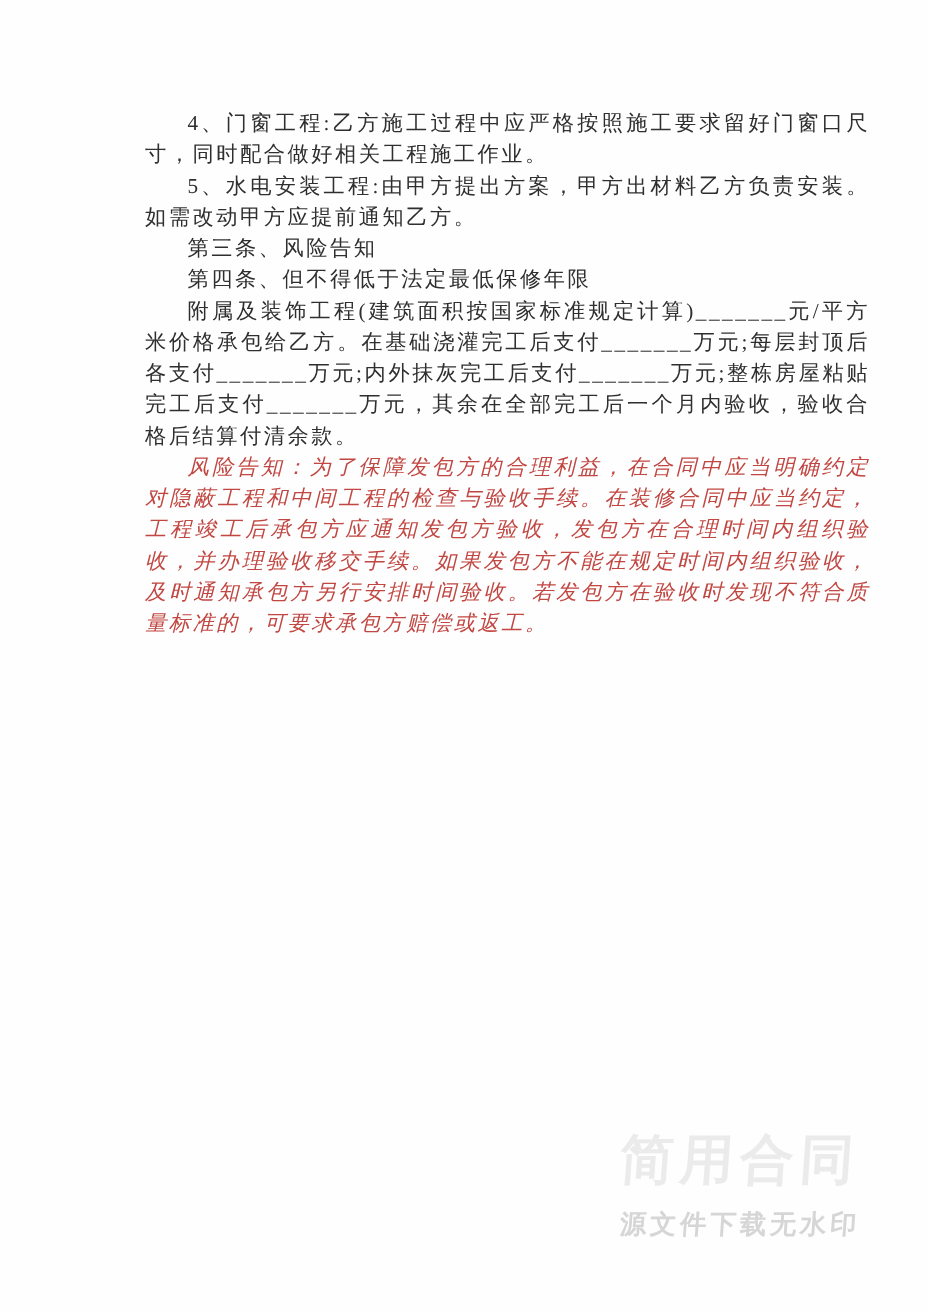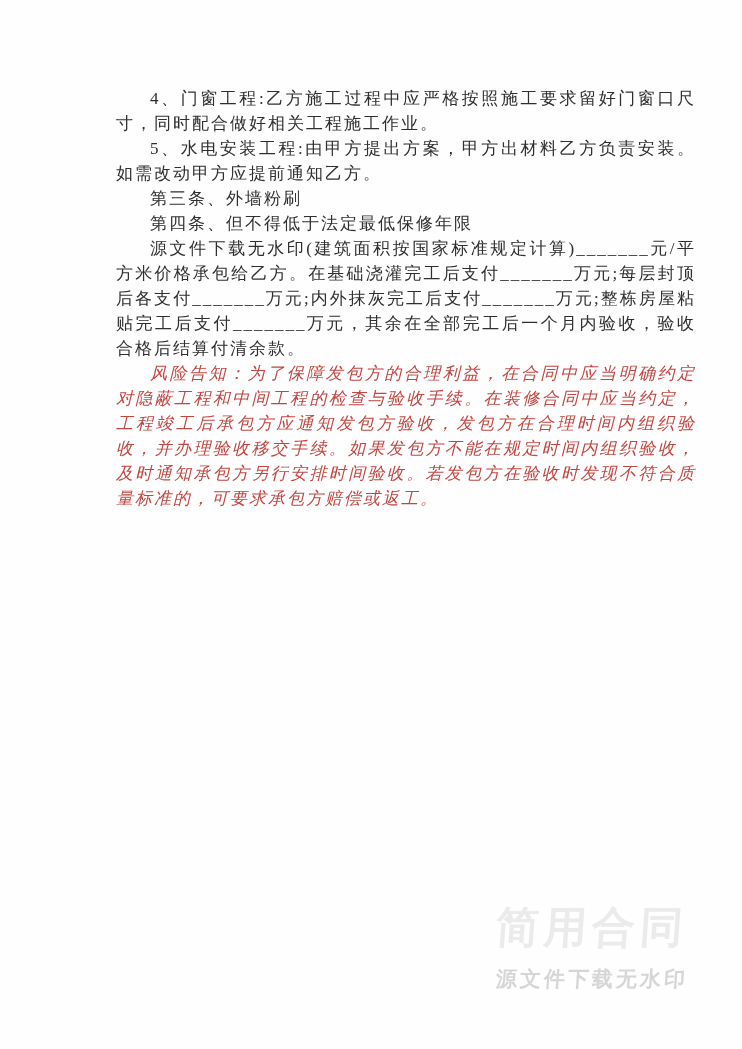--- a/index.html
+++ b/index.html
@@ -60,23 +60,23 @@
     transform: skewX(-4deg);
   }
 </style>
 </head>
 <body>
 
 <div class="page">
   <div class="content">
       <p class="para normal">4、门窗工程:乙方施工过程中应严格按照施工要求留好门窗口尺寸，同时配合做好相关工程施工作业。</p>
       <p class="para normal">5、水电安装工程:由甲方提出方案，甲方出材料乙方负责安装。如需改动甲方应提前通知乙方。</p>
-      <p class="para heading">第三条、外墙粉刷</p>
+      <p class="para heading">第三条、风险告知</p>
       <p class="para heading">第四条、但不得低于法定最低保修年限</p>
-      <p class="para normal">源文件下载无水印(建筑面积按国家标准规定计算)_______元/平方米价格承包给乙方。在基础浇灌完工后支付_______万元;每层封顶后各支付_______万元;内外抹灰完工后支付_______万元;整栋房屋粘贴完工后支付_______万元，其余在全部完工后一个月内验收，验收合格后结算付清余款。</p>
+      <p class="para normal">附属及装饰工程(建筑面积按国家标准规定计算)_______元/平方米价格承包给乙方。在基础浇灌完工后支付_______万元;每层封顶后各支付_______万元;内外抹灰完工后支付_______万元;整栋房屋粘贴完工后支付_______万元，其余在全部完工后一个月内验收，验收合格后结算付清余款。</p>
       <p class="para warning">风险告知：为了保障发包方的合理利益，在合同中应当明确约定对隐蔽工程和中间工程的检查与验收手续。在装修合同中应当约定，工程竣工后承包方应通知发包方验收，发包方在合理时间内组织验收，并办理验收移交手续。如果发包方不能在规定时间内组织验收，及时通知承包方另行安排时间验收。若发包方在验收时发现不符合质量标准的，可要求承包方赔偿或返工。</p>
     </div>
 
   <div class="watermark">
     <div class="wm-brand">简用合同</div>
     <div class="wm-tagline">源文件下载无水印</div>
   </div>
 </div>
 
 </body></html>

